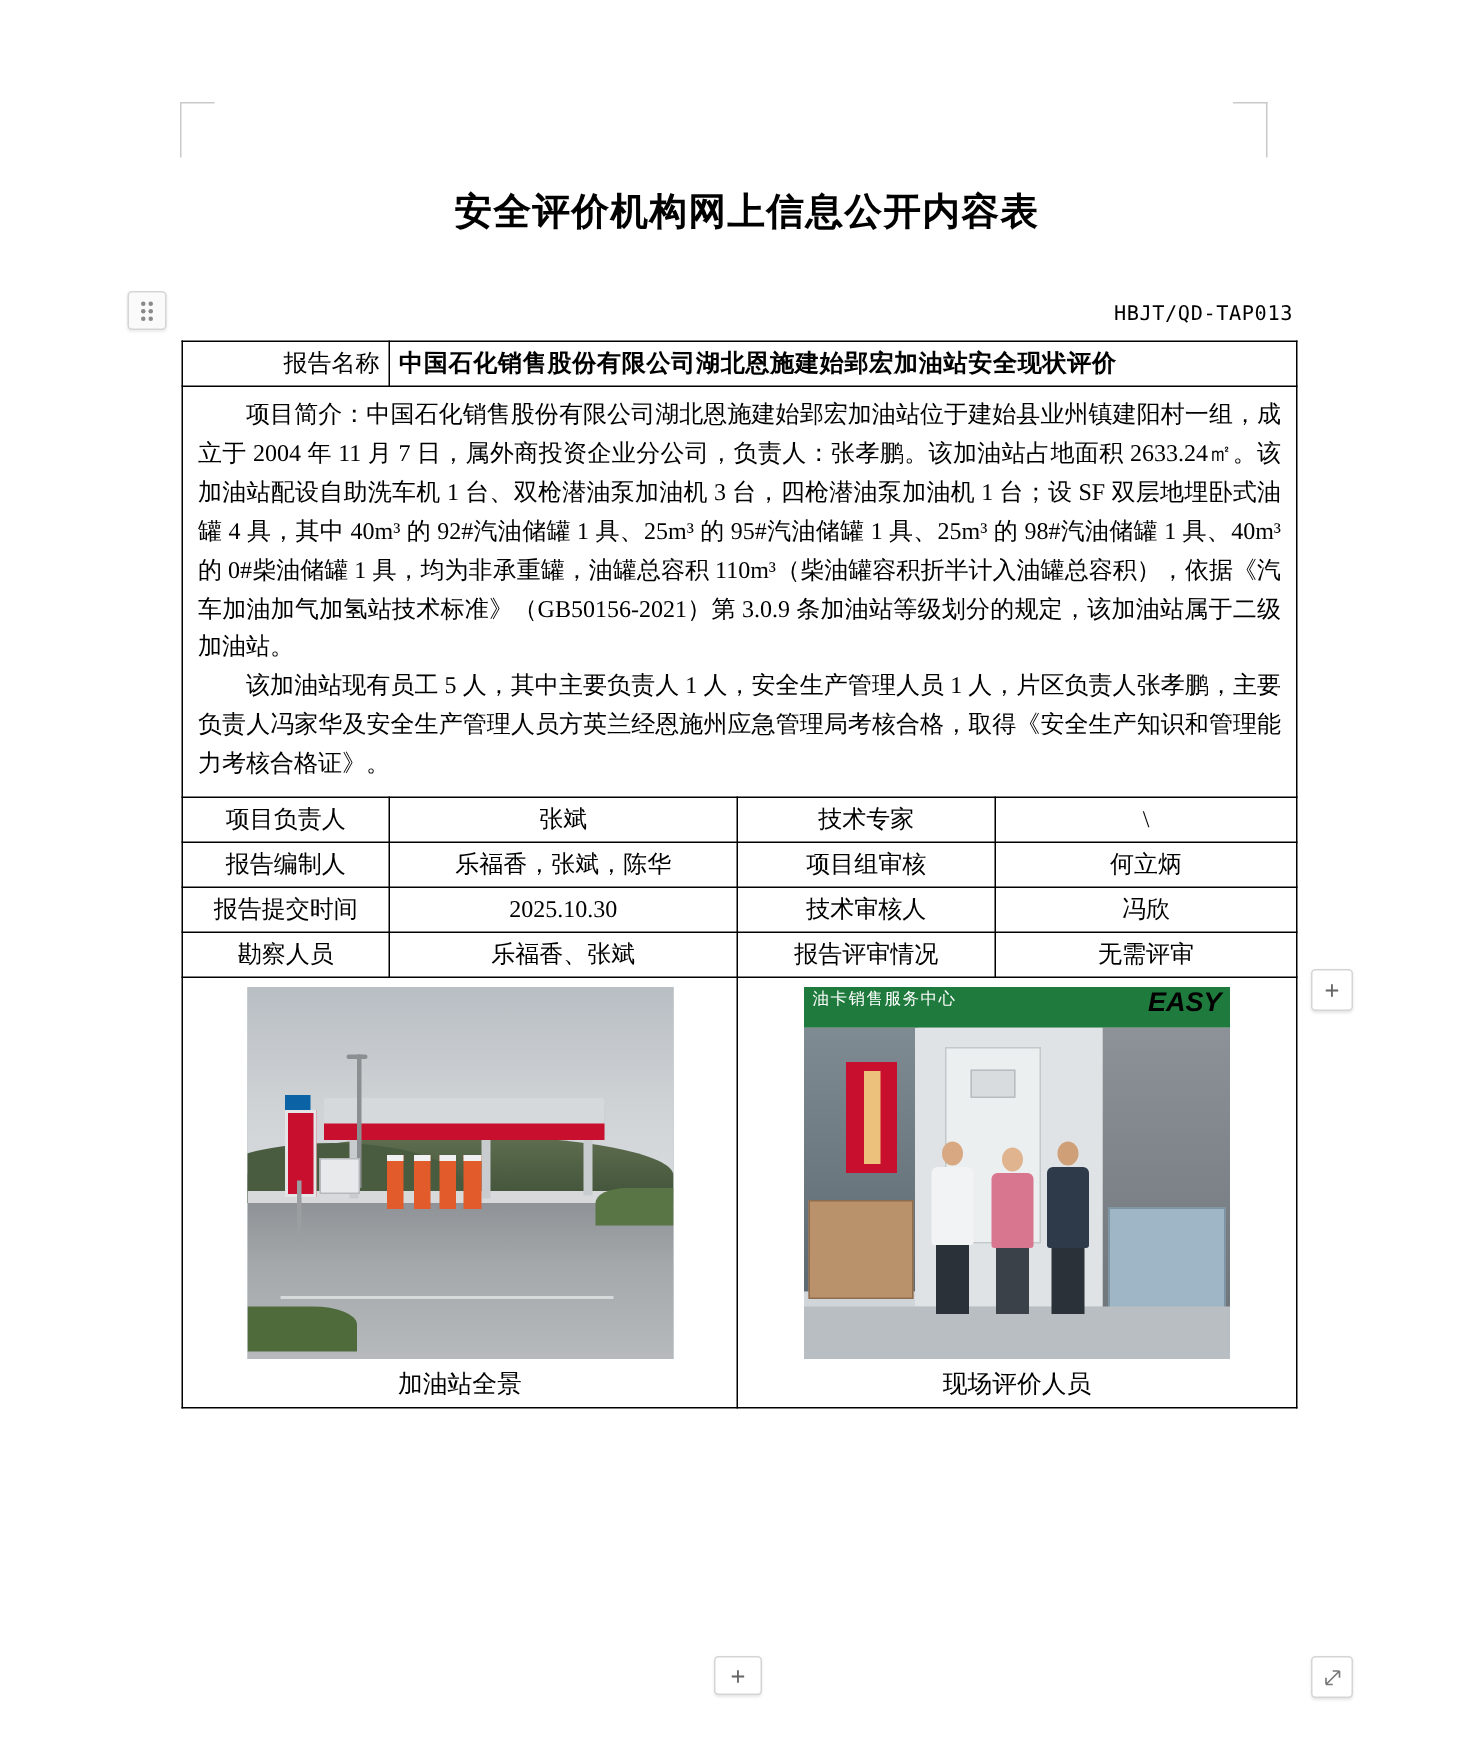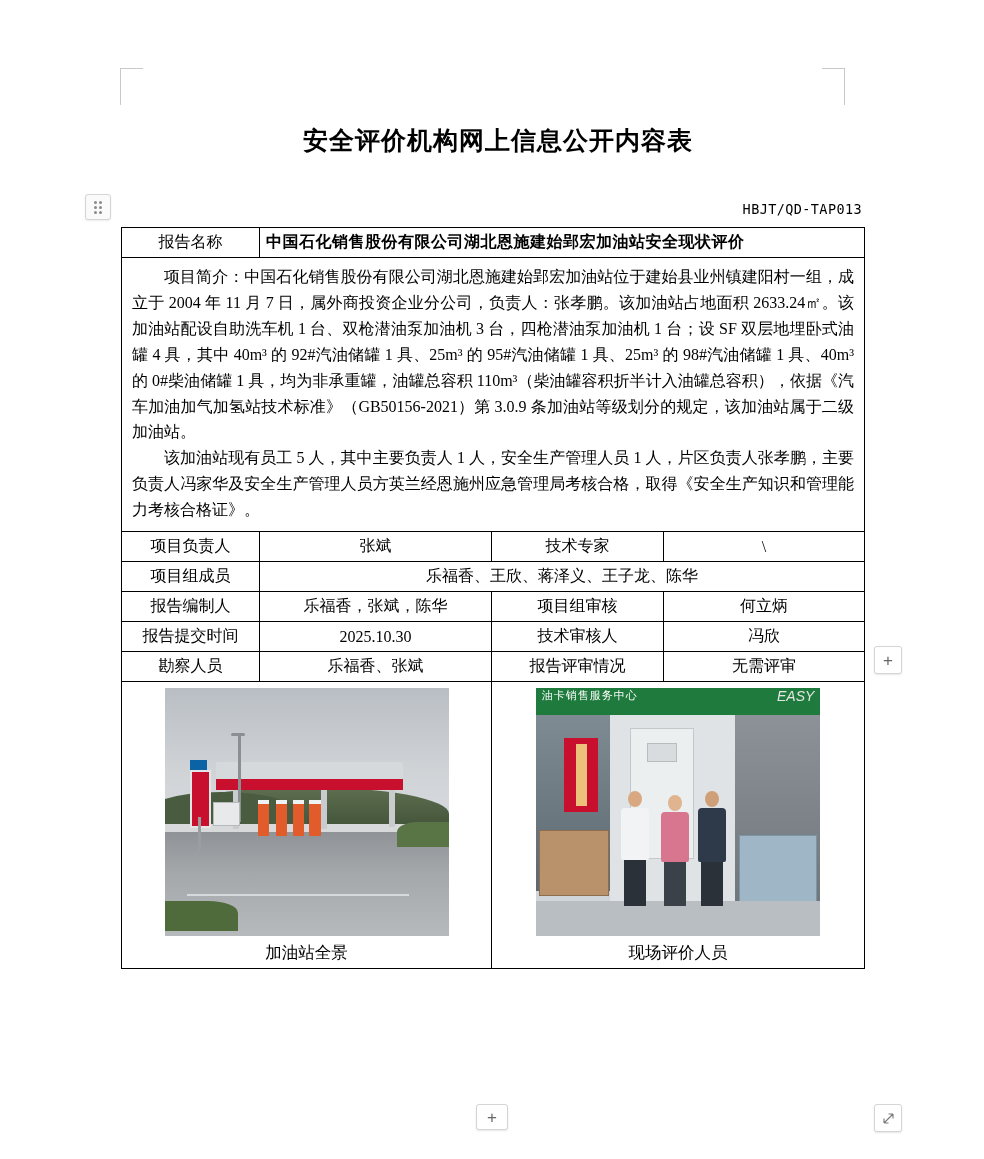--- a/index.html
+++ b/index.html
@@ -132,21 +132,21 @@
   .val {
     text-align: center;
   }
   .hdr-name {
     font-weight: bold;
     font-size: 17.5px;
     text-align: left;
     letter-spacing: .5px;
   }
   .hdr-label {
-    text-align: center;
+    text-align: right;
     font-size: 17px;
   }
 
   .intro {
     text-align: justify;
     text-justify: inter-ideograph;
     font-size: 16.6px;
     line-height: 1.62;
     padding: 6px 10px 8px 10px !important;
   }
@@ -194,21 +194,21 @@
   .p1-road { position:absolute; left:0; right:0; bottom:0; height:42%; background:linear-gradient(#8f9397, #a4a8ab 40%, #b6babd); }
   .p1-curb { position:absolute; left:0; right:0; bottom:42%; height:3%; background:#d7d9da; }
   .p1-green { position:absolute; left:0; bottom:2%; width:26%; height:12%; background:#4f6b3c; border-radius:0 40% 0 0; }
   .p1-green2 { position:absolute; right:0; bottom:36%; width:18%; height:10%; background:#5a7545; border-radius:40% 0 0 0; }
   .p1-line { position:absolute; bottom:16%; left:8%; width:78%; height:2px; background:#e6e8e9; opacity:.75; }
 
   
   .p2-bg { position:absolute; inset:0; background:#cfd5d8; }
   .p2-banner { position:absolute; left:0; right:0; top:0; height:11%; background:#1f7a3d; }
   .p2-banner-txt { position:absolute; left:2%; top:1%; font-family:"Liberation Sans", sans-serif; color:#fff; font-size:11px; letter-spacing:1px; }
-  .p2-easy { position:absolute; right:2%; top:1%; font-family:"Liberation Sans", sans-serif; color:#e5e5e5; font-size:14px; font-weight:normal; font-style:italic; }
+  .p2-easy { position:absolute; right:2%; top:1%; font-family:"Liberation Sans", sans-serif; color:#000000; font-size:18px; font-weight:bold; font-style:italic; }
   .p2-shelfL { position:absolute; left:0; top:11%; width:26%; bottom:18%; background:linear-gradient(#7f8b93,#5d6970); border-right:2px solid #49535a; }
   .p2-shelfR { position:absolute; right:0; top:11%; width:30%; bottom:12%; background:linear-gradient(#8d9298,#6f767c); }
   .p2-wall { position:absolute; left:26%; right:30%; top:11%; bottom:14%; background:#dfe3e5; }
   .p2-door { position:absolute; left:33%; top:16%; width:22%; height:52%; background:#eceff0; border:1px solid #c3c8ca; }
   .p2-sign { position:absolute; left:39%; top:22%; width:10%; height:7%; background:#d8dcdf; border:1px solid #b7bcbf; }
   .p2-redsign { position:absolute; left:10%; top:20%; width:12%; height:30%; background:#c8102e; }
   .p2-redsign i { position:absolute; left:35%; top:8%; width:30%; height:84%; background:#f2e08a; opacity:.85; }
   .p2-boxes { position:absolute; left:1%; bottom:16%; width:24%; height:26%; background:#b9916a; border:1px solid #8d6d4d; }
   .p2-boxes2 { position:absolute; right:1%; bottom:10%; width:27%; height:30%; background:#9fb6c6; border:1px solid #7d94a4; }
   .p2-floor { position:absolute; left:0; right:0; bottom:0; height:14%; background:#b9bec2; }
@@ -269,24 +269,20 @@
       </td>
     </tr>
 
     <tr>
       <td class="lbl">项目负责人</td>
       <td class="val">张斌</td>
       <td class="lbl">技术专家</td>
       <td class="val">\</td>
     </tr>
 
-    <tr>
-      <td class="lbl">项目组成员</td>
-      <td class="val" colspan="3">乐福香、王欣、蒋泽义、王子龙、陈华</td>
-    </tr>
 
     <tr>
       <td class="lbl">报告编制人</td>
       <td class="val">乐福香，张斌，陈华</td>
       <td class="lbl">项目组审核</td>
       <td class="val">何立炳</td>
     </tr>
 
     <tr>
       <td class="lbl">报告提交时间</td>

